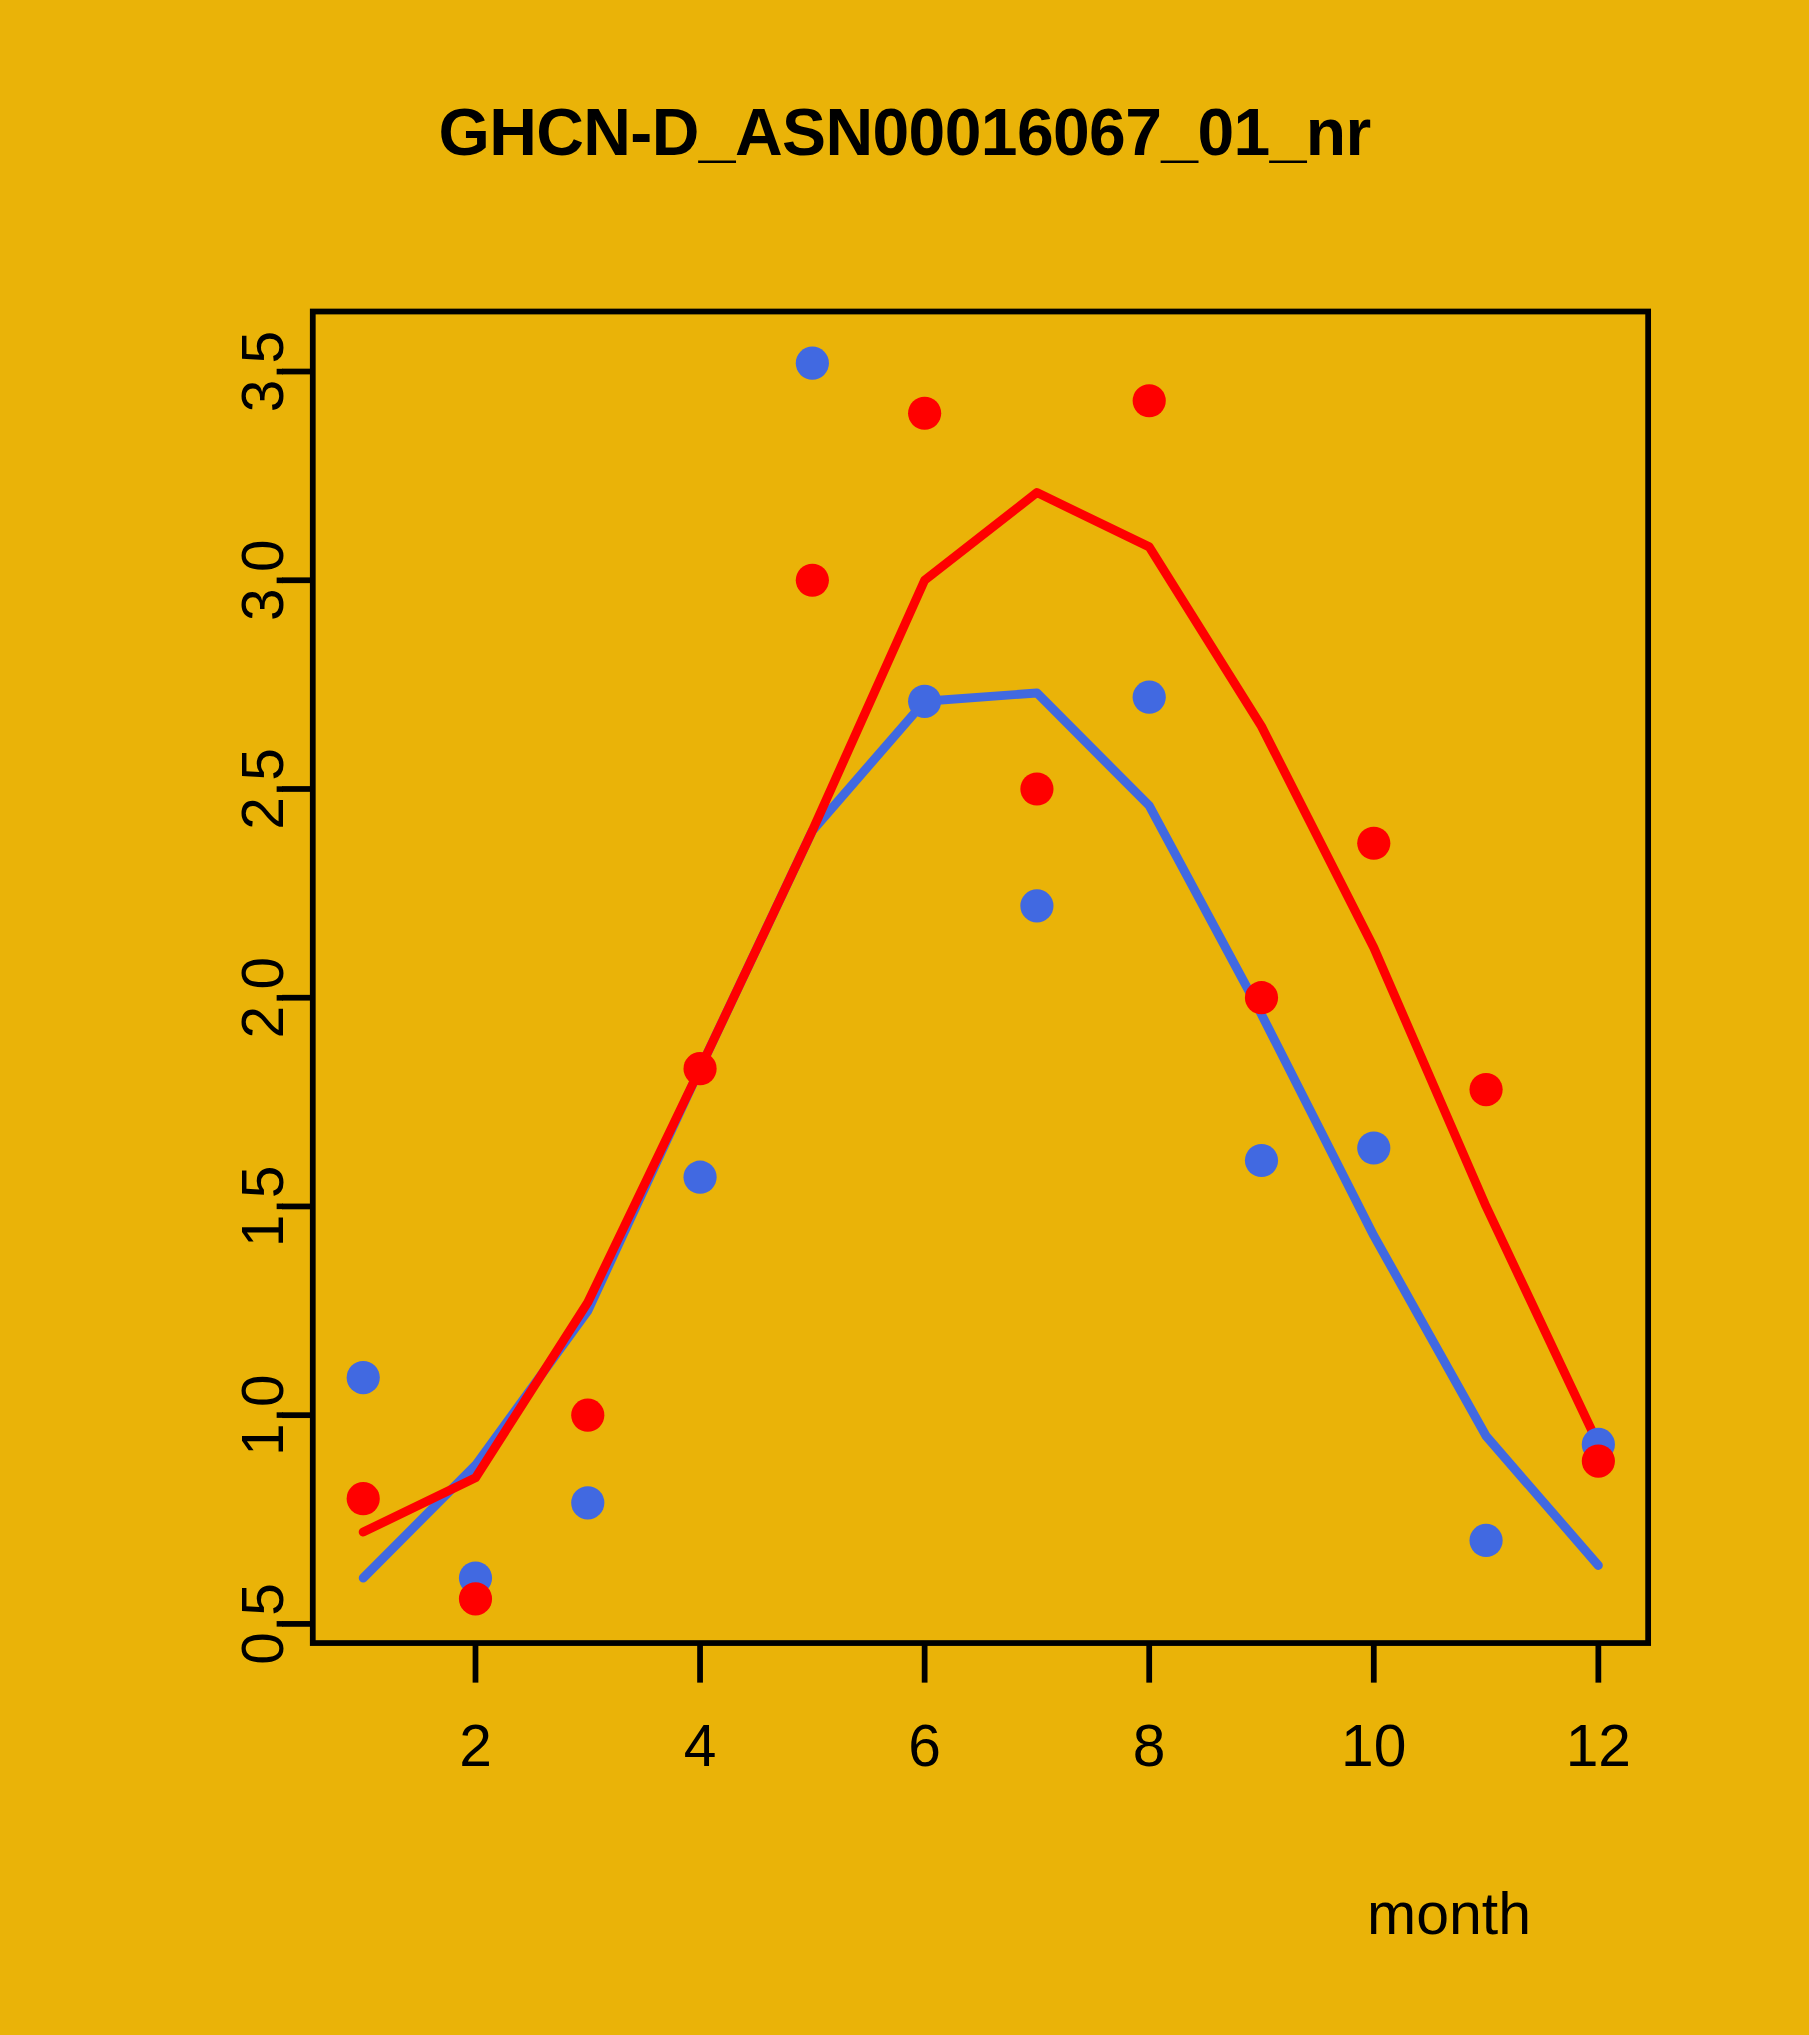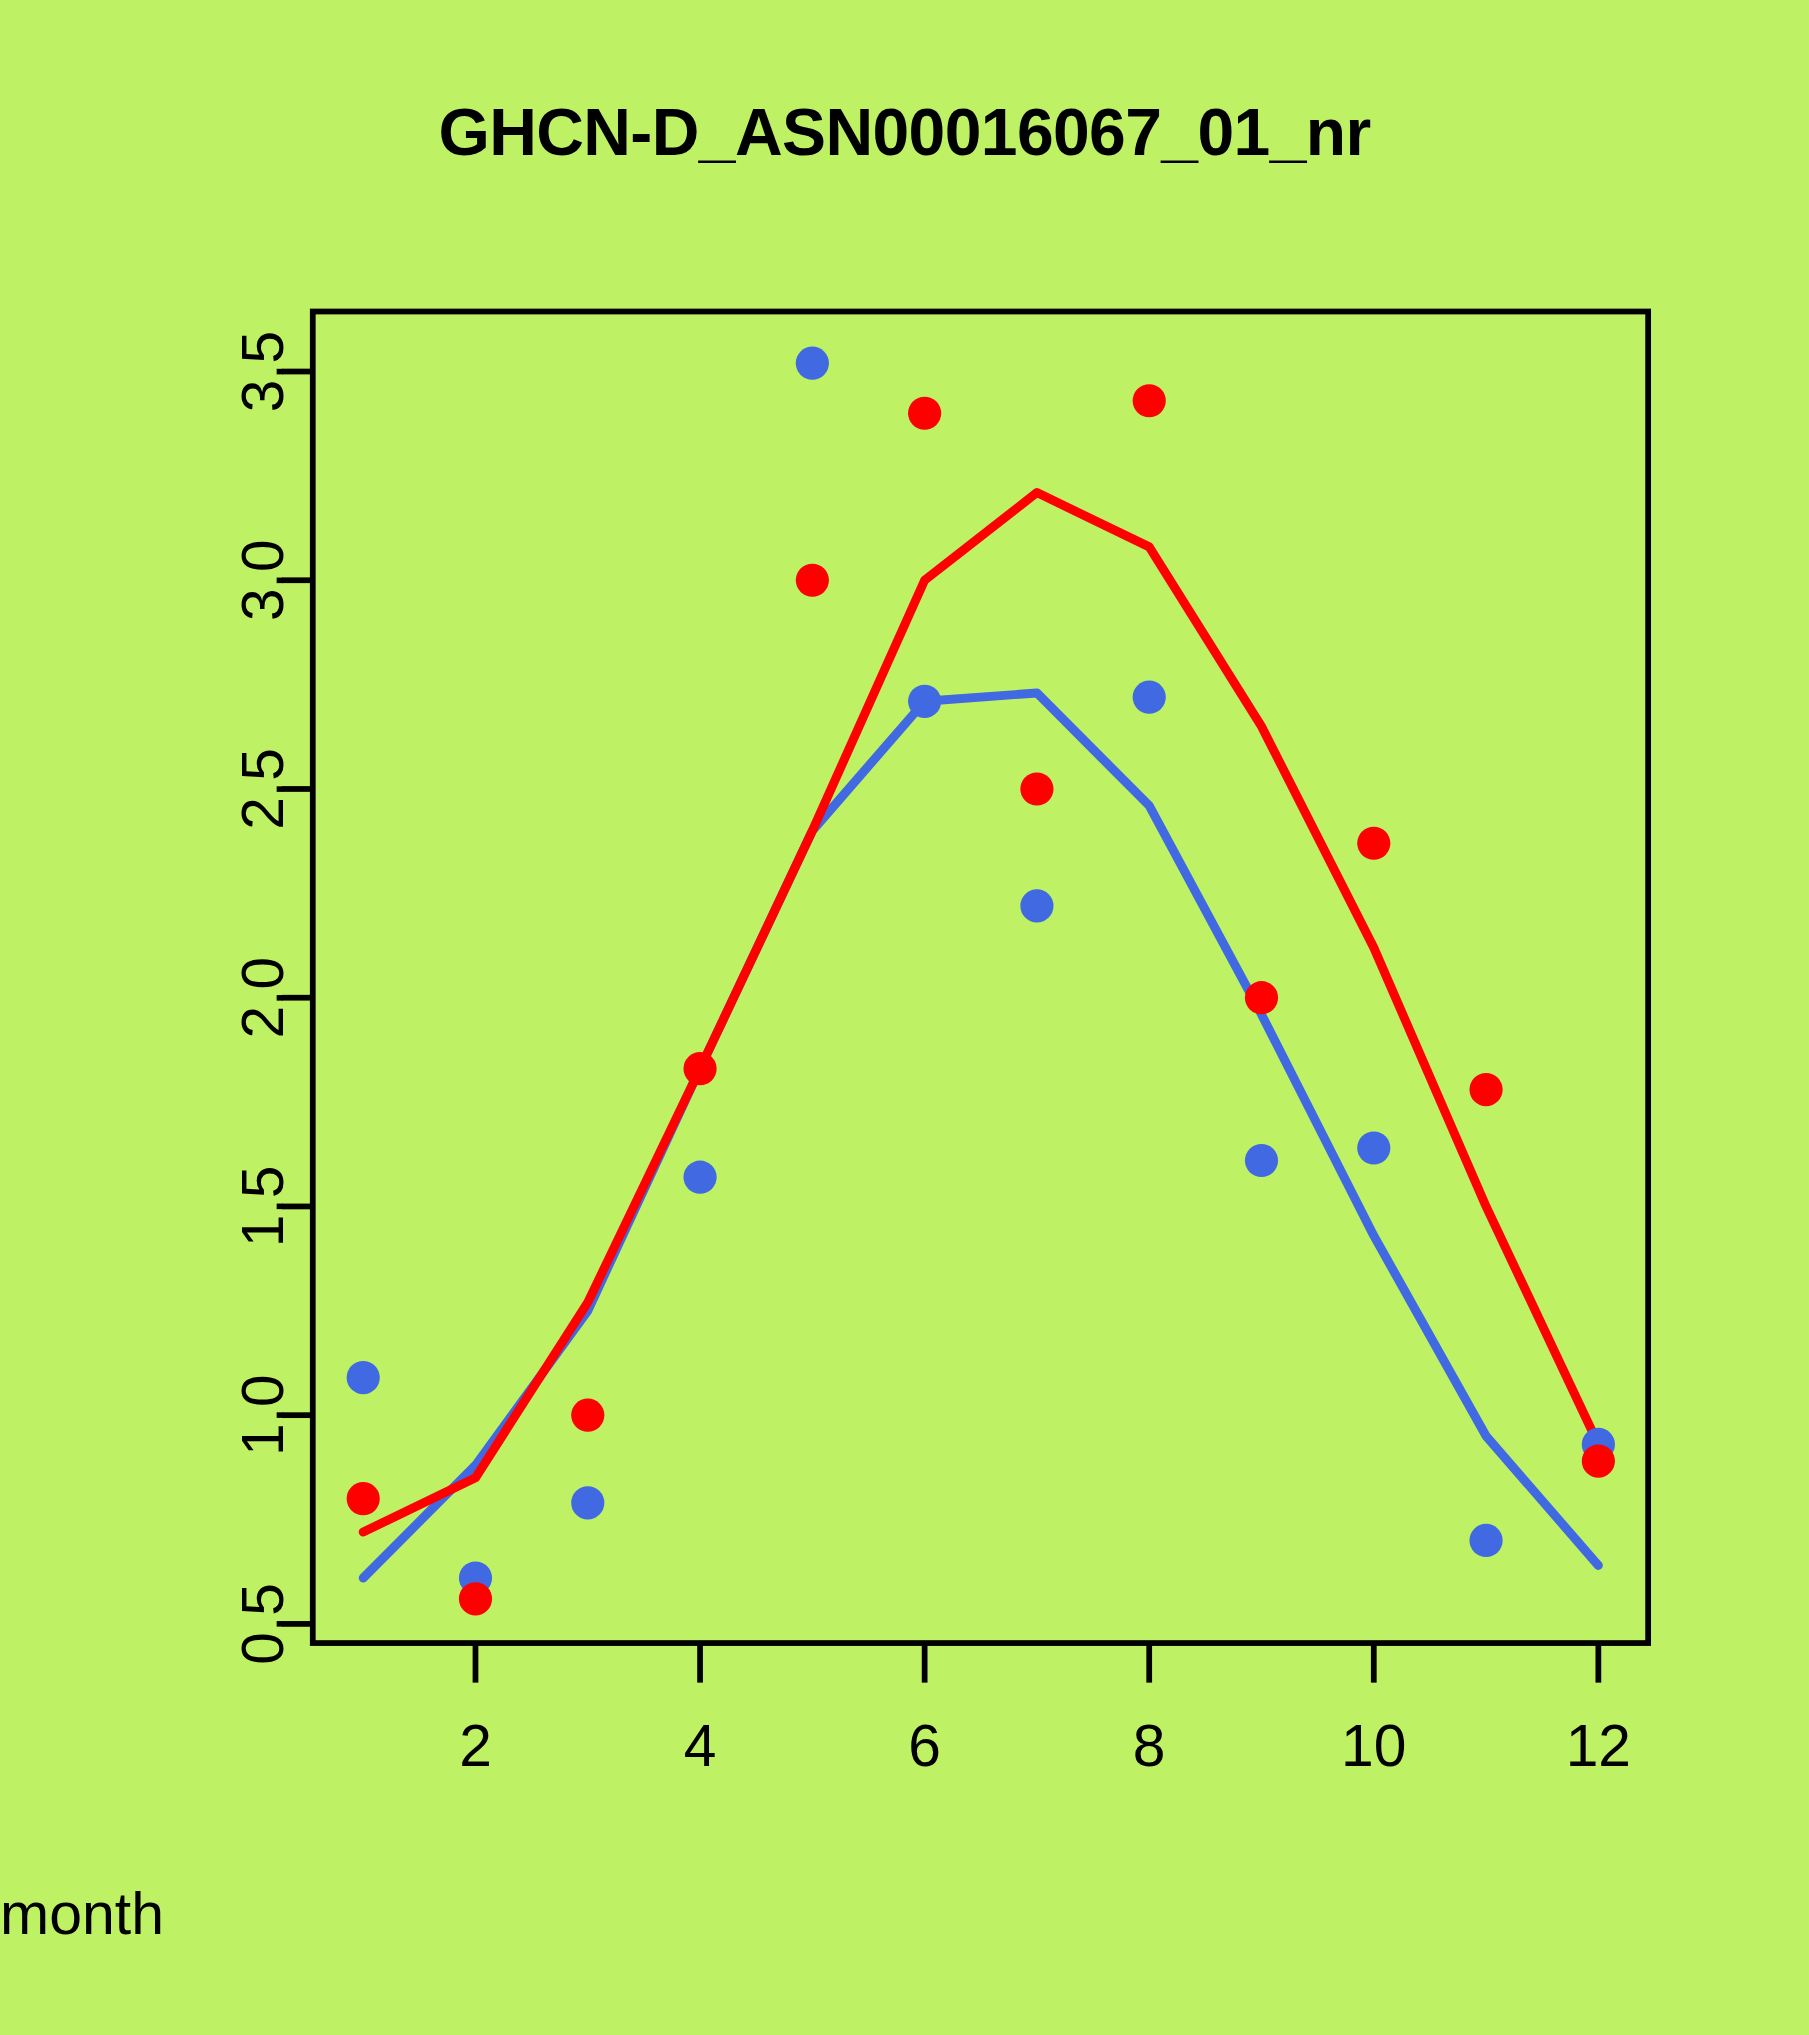--- a/index.html
+++ b/index.html
@@ -11,21 +11,21 @@
     width: 1809px;
     height: 2035px;
     font-family: "Liberation Sans", sans-serif;
     color: #000000;
     overflow: hidden;
   }
   #figure {
     position: relative;
     width: 1809px;
     height: 2035px;
-    background: #bef264;
+    background: #eab308;
   }
   #chart-title {
     position: absolute;
     left: 0;
     top: 94px;
     width: 1809px;
     text-align: center;
     font-size: 66px;
     font-weight: bold;
     letter-spacing: -0.6px;
@@ -40,21 +40,21 @@
   .axis-tick-label {
     font-family: "Liberation Sans", sans-serif;
     font-size: 92px;
     fill: #000000;
   }
   #xlabel {
     position: absolute;
     left: 0;
     top: 1880px;
     width: 1531px;
-    text-align: left;
+    text-align: right;
     font-size: 59px;
     font-family: "Liberation Sans", sans-serif;
   }
 </style>
 </head>
 <body>
 
 <div id="figure">
 
   <div id="chart-title">GHCN-D_ASN00016067_01_nr</div>

